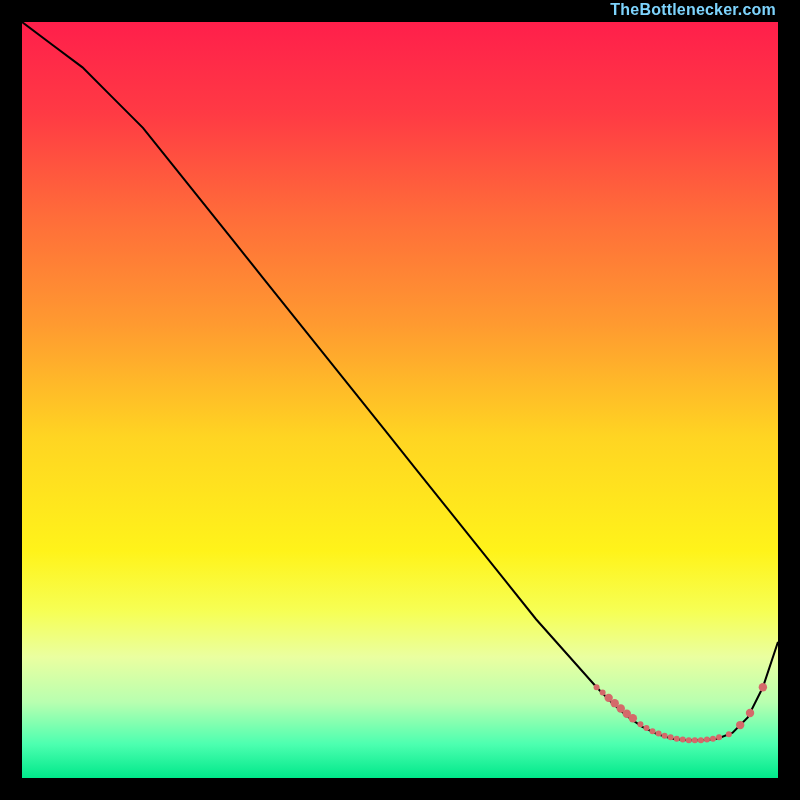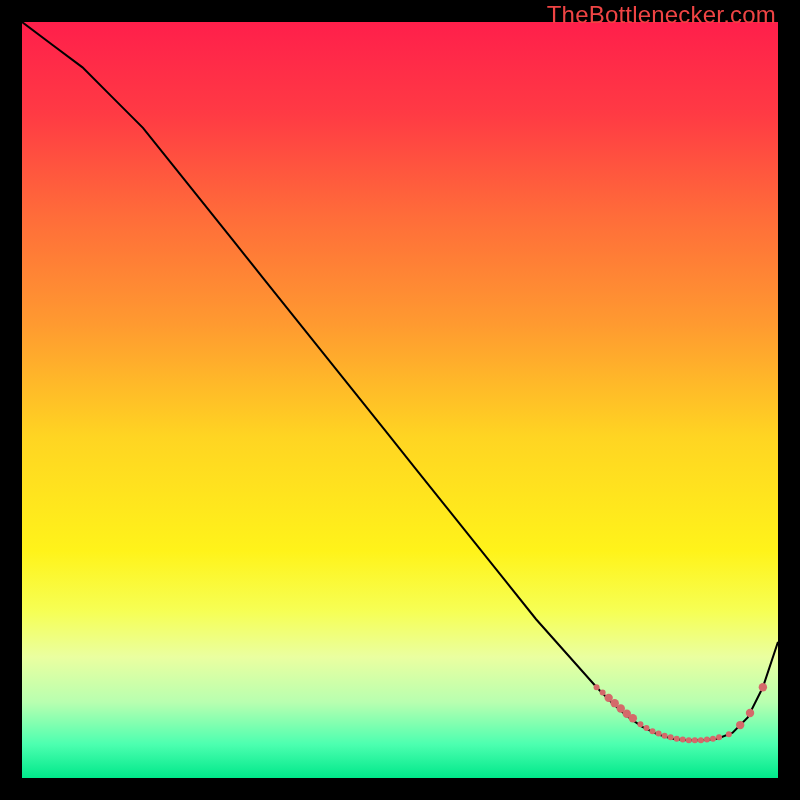--- a/index.html
+++ b/index.html
@@ -23,24 +23,24 @@
     position: absolute;
     left: 0;
     top: 0;
     width: 756px;
     height: 756px;
   }
   .watermark {
     position: absolute;
     top: 1px;
     right: 24px;
-    color: #ef4444;
-    font-size: 24px;
+    color: #7dd3fc;
+    font-size: 16px;
     letter-spacing: 0.2px;
-    font-weight: 400;
+    font-weight: 700;
   }
 </style>
 </head>
 <body>
 
 <div class="frame">
   <svg class="plot" viewBox="0 0 756 756">
     <defs>
       <linearGradient id="bg-grad" x1="0" y1="0" x2="0" y2="1">
           <stop offset="0.0%" stop-color="#ff1f4b"></stop>

